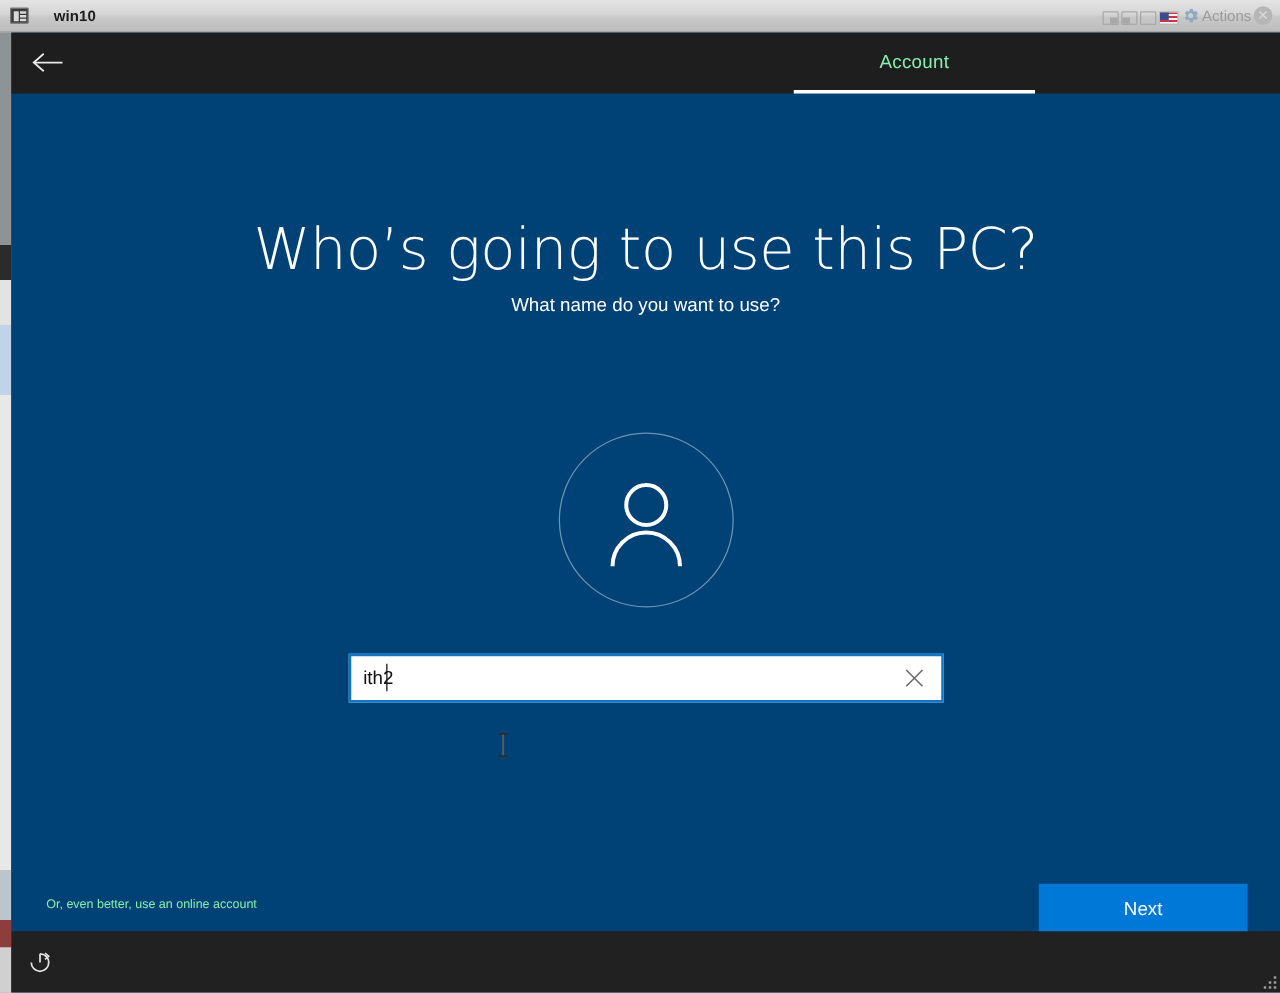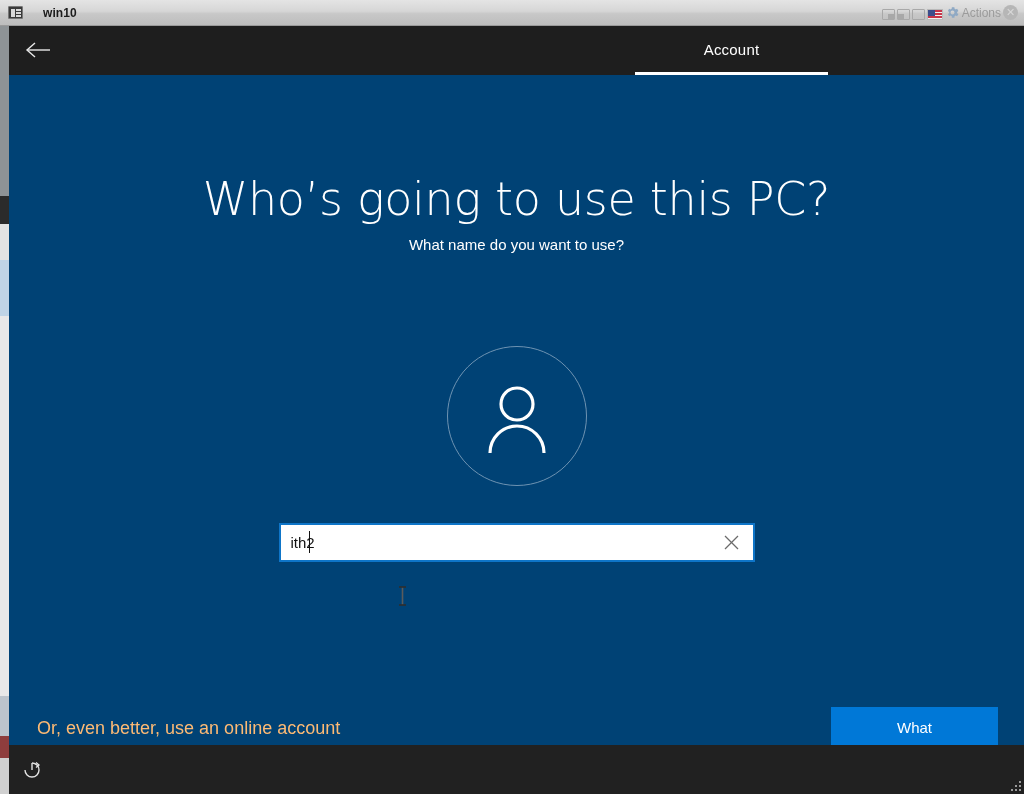--- a/index.html
+++ b/index.html
@@ -190,21 +190,21 @@
     width: 193px;
     height: 49px;
     display: flex;
     align-items: center;
     justify-content: center;
     border-bottom: 3px solid #ffffff;
     box-sizing: border-box;
   }
   #header-tab-label {
     font-size: 15px;
-    color: #ffffff;
+    color: #86efac;
     letter-spacing: .2px;
   }
 
   
   #oobe-body {
     position: absolute;
     left: 0; top: 49px;
     width: 1015px;
     height: 670px;
     background: #004275;
@@ -293,22 +293,22 @@
     width: 11px;
     height: 22px;
     pointer-events: none;
   }
 
   
   #online-account-link {
     position: absolute;
     left: 28px;
     top: 643px;
-    font-size: 18px;
-    color: #fdba74;
+    font-size: 10px;
+    color: #86efac;
     text-decoration: none;
   }
   #next-button {
     position: absolute;
     left: 822px;
     top: 632px;
     width: 167px;
     height: 40px;
     background: #0078d7;
     border: none;
@@ -428,21 +428,21 @@
       <div id="ibeam-cursor">
         <svg width="11" height="22" viewBox="0 0 11 22" aria-hidden="true">
           <line x1="5.5" y1="2" x2="5.5" y2="20" stroke="#5b5b5b" stroke-width="1.6"></line>
           <line x1="2" y1="2" x2="9" y2="2" stroke="#2d2d2d" stroke-width="1.6"></line>
           <line x1="2" y1="20" x2="9" y2="20" stroke="#2d2d2d" stroke-width="1.6"></line>
         </svg>
       </div>
 
       <a id="online-account-link" href="#">Or, even better, use an online account</a>
 
-      <button id="next-button">What</button>
+      <button id="next-button">Next</button>
     </div>
 
     <div id="guest-taskbar">
       <div id="ease-of-access-icon">
         <svg width="20" height="20" viewBox="0 0 20 20" aria-hidden="true">
           <path d="M10 10 m-7 0 a7 7 0 1 0 7 -7" fill="none" stroke="#e3e3e3" stroke-width="1.4"></path>
           <line x1="10" y1="3" x2="10" y2="10" stroke="#e3e3e3" stroke-width="1.4"></line>
           <path d="M14 2.5 L17 5 L14 7.5" fill="none" stroke="#e3e3e3" stroke-width="1.3"></path>
         </svg>
       </div>

